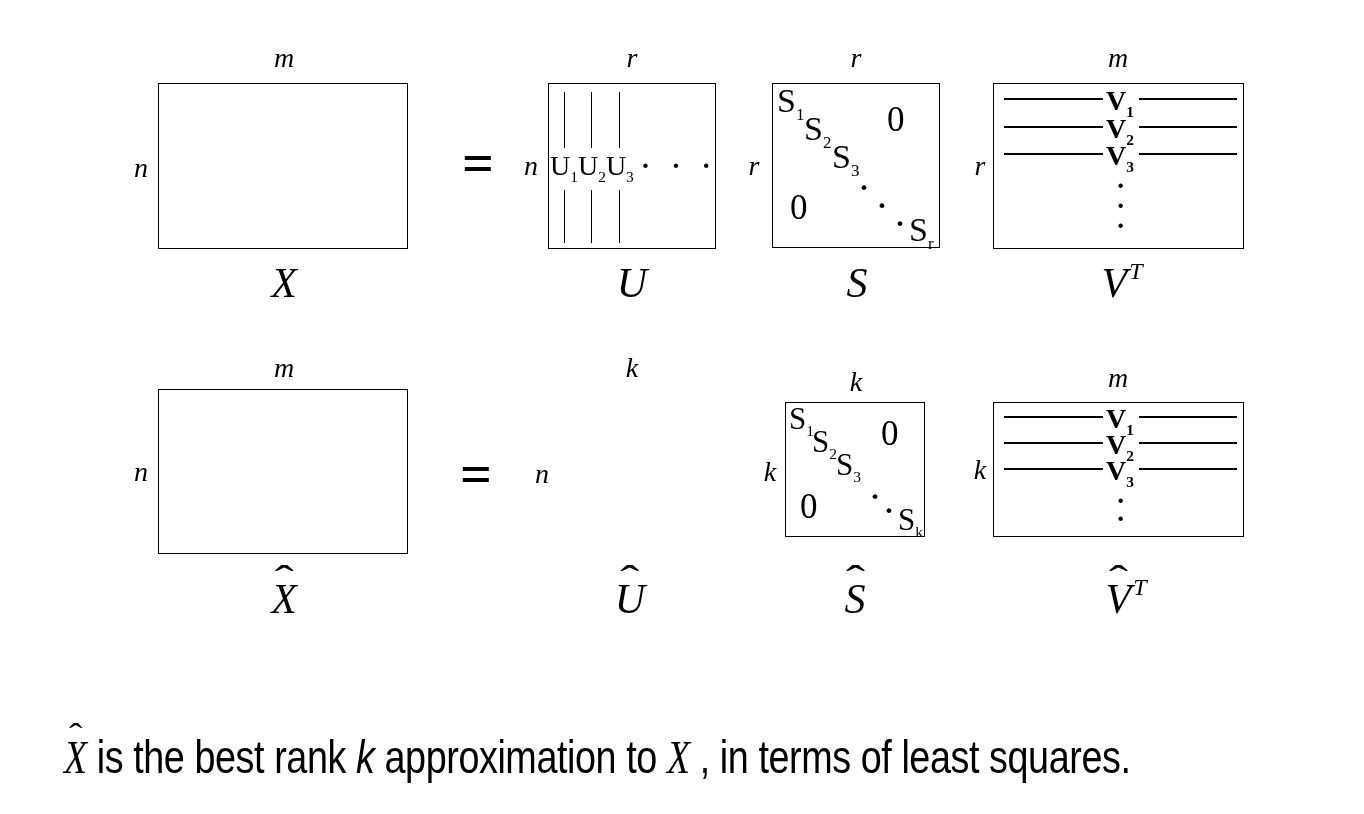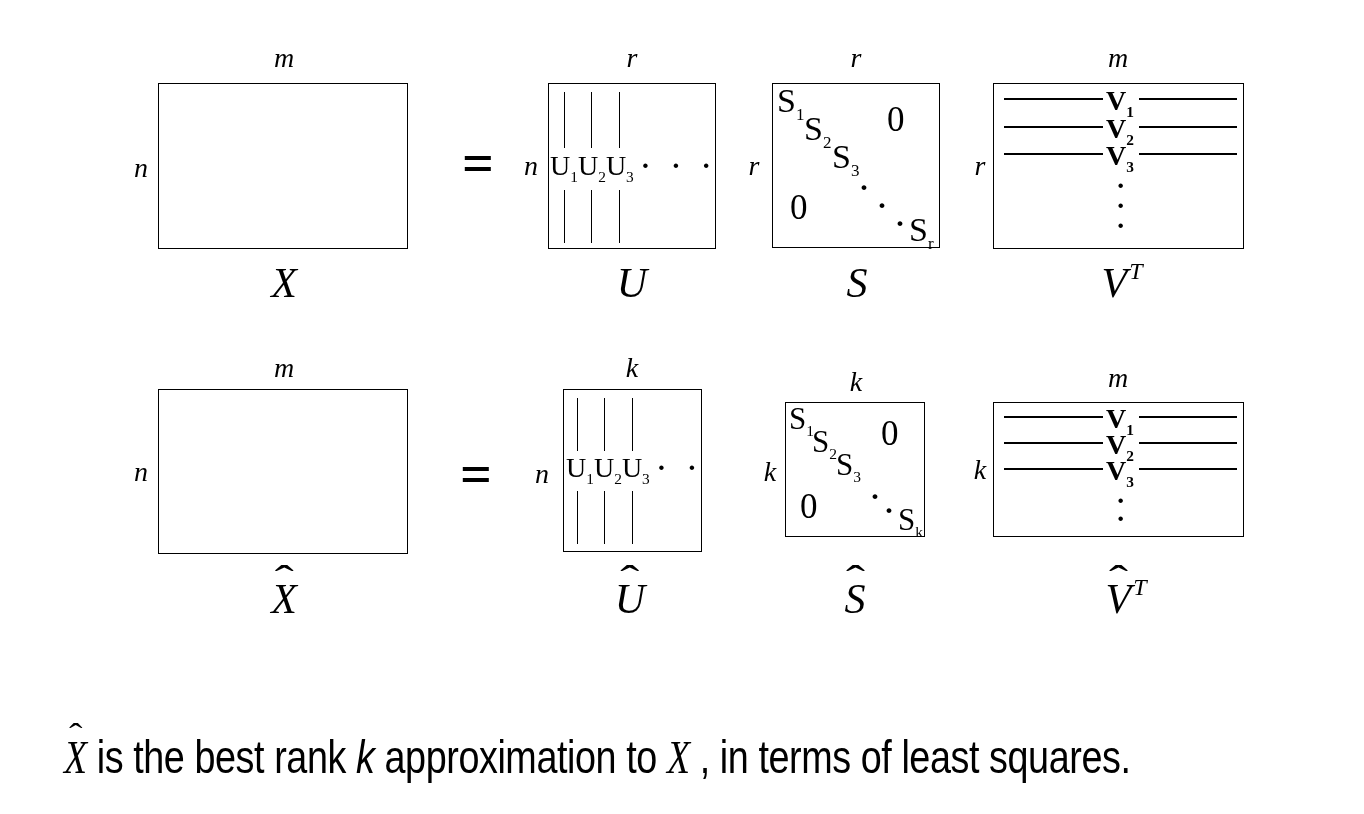--- a/index.html
+++ b/index.html
@@ -97,29 +97,20 @@
 
   <span class="dim" style="left:284px;top:368px">m</span>
   <span class="dim" style="left:141px;top:472px">n</span>
   <div class="box" style="left:158px;top:389px;width:250px;height:165px"></div>
   <span class="mat-label" style="left:284px;top:578px"><span class="hatwrap"><span class="hat">ˆ</span><span>X</span></span></span>
 
   <span class="equals" style="left:476px;top:474px">=</span>
 
   <span class="dim" style="left:632px;top:368px">k</span>
   <span class="dim" style="left:542px;top:474px">n</span>
-  <div class="box" style="left:563px;top:389px;width:139px;height:163px">
-    <div class="vline" style="left:13px;top:8px;height:53px"></div>
-    <div class="vline" style="left:40px;top:8px;height:53px"></div>
-    <div class="vline" style="left:68px;top:8px;height:53px"></div>
-    <div class="vline" style="left:13px;top:101px;height:53px"></div>
-    <div class="vline" style="left:40px;top:101px;height:53px"></div>
-    <div class="vline" style="left:68px;top:101px;height:53px"></div>
-    <span class="u-text" style="left:2px;top:63px"><span>U</span><sub>1</sub><span>U</span><sub>2</sub><span>U</span><sub>3</sub><span class="useq-dots">· ·</span></span>
-  </div>
   <span class="mat-label" style="left:630px;top:578px"><span class="hatwrap"><span class="hat">ˆ</span><span>U</span></span></span>
 
   <span class="dim" style="left:856px;top:382px">k</span>
   <span class="dim" style="left:770px;top:472px">k</span>
   <div class="box" style="left:785px;top:402px;width:140px;height:135px">
     <span class="s-entry small" style="left:3px;top:0px"><span>S</span><sub>1</sub></span>
     <span class="s-entry small" style="left:26px;top:23px"><span>S</span><sub>2</sub></span>
     <span class="s-entry small" style="left:50px;top:46px"><span>S</span><sub>3</sub></span>
     <span class="diag-dot" style="left:84px;top:78px">·</span>
     <span class="diag-dot" style="left:98px;top:92px">·</span>

